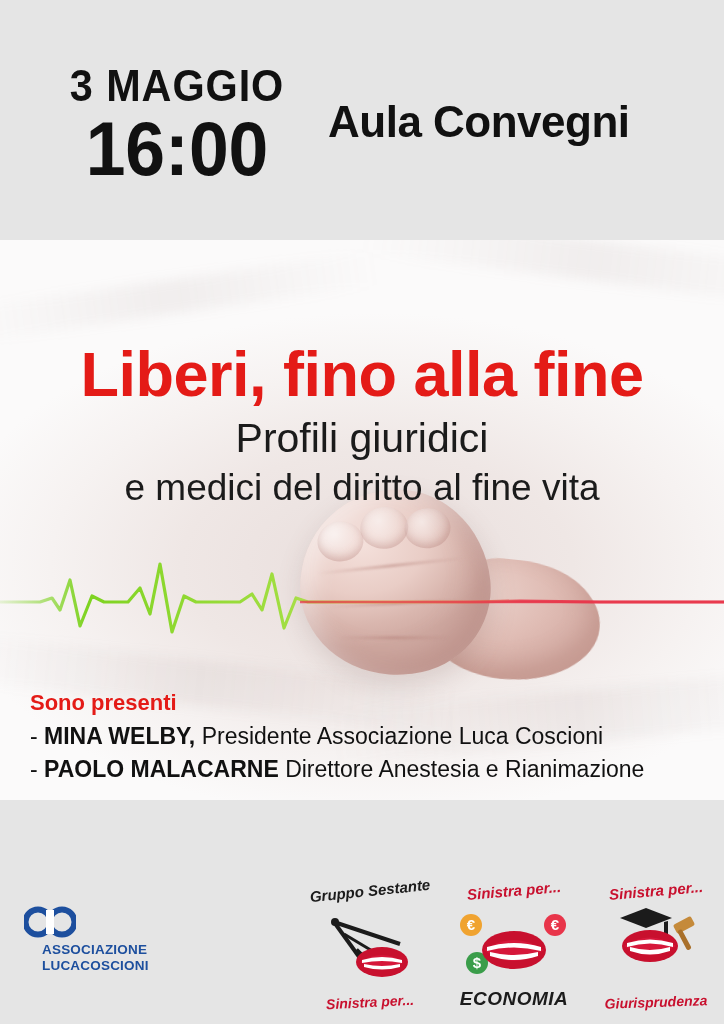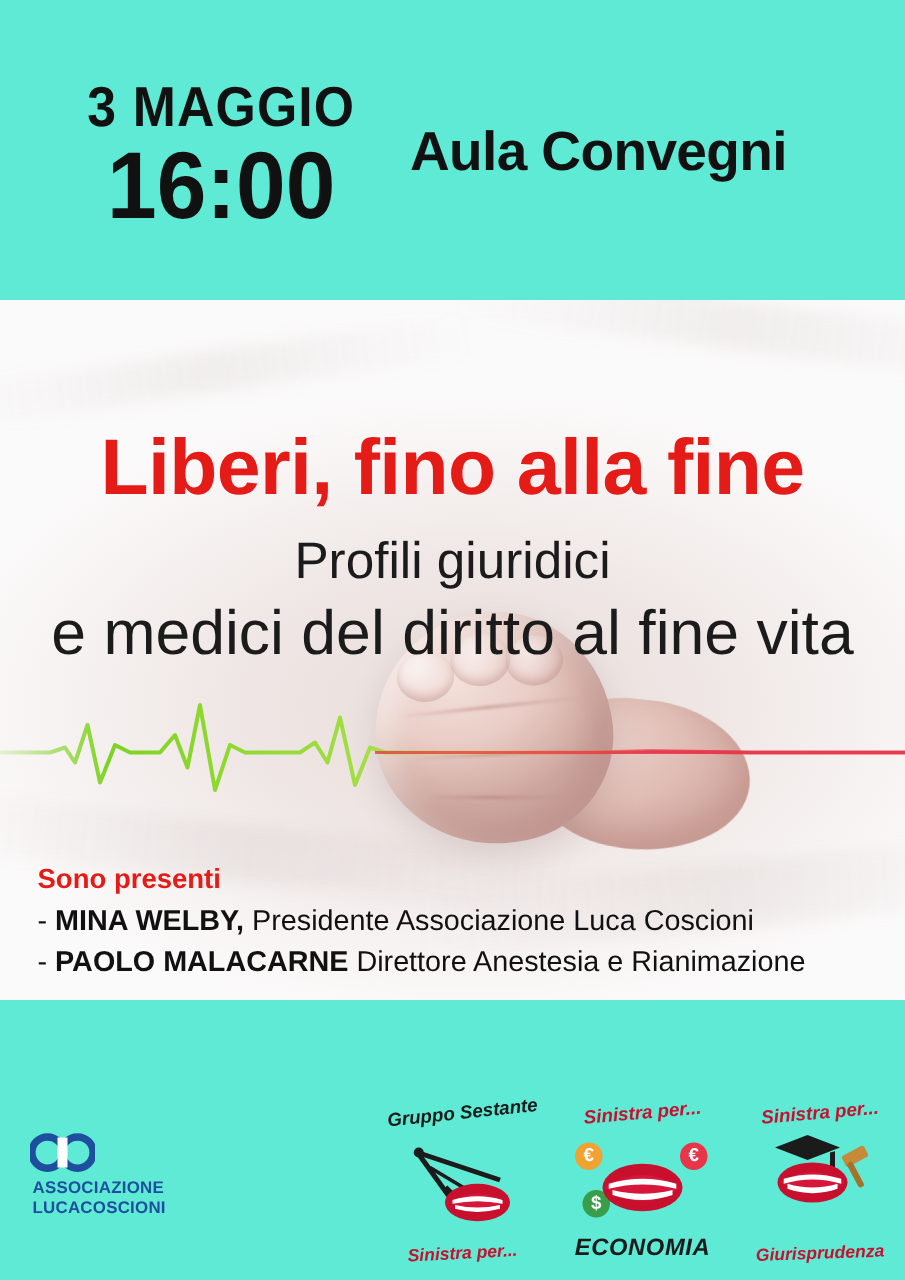--- a/index.html
+++ b/index.html
@@ -8,21 +8,21 @@
     background: #ffffff;
   }
   body {
     font-family: "Liberation Sans", sans-serif;
   }
   #poster {
     position: relative;
     width: 724px;
     height: 1024px;
     overflow: hidden;
-    background: #5eead4;
+    background: #e5e5e5;
   }
 
   
   .photo-layer {
     position: absolute;
     left: 0;
     top: 240px;
     width: 724px;
     height: 560px;
     overflow: hidden;
@@ -156,24 +156,24 @@
     font-weight: bold;
     font-size: 63px;
     color: #e41b17;
     letter-spacing: -0.5px;
     line-height: 1.1;
   }
   .subtitle-1 {
     font-size: 41px;
     color: #1b1b1b;
     line-height: 1.25;
-    margin-top: 14px;
+    margin-top: 4px;
   }
   .subtitle-2 {
-    font-size: 50px;
+    font-size: 37px;
     color: #1b1b1b;
     line-height: 1.25;
   }
 
   
   .speakers {
     position: absolute;
     left: 30px;
     top: 690px;
     width: 680px;
@@ -215,21 +215,21 @@
   }
   .coscioni-mark {
     position: absolute;
     left: 6px;
     top: 6px;
     width: 52px;
     height: 36px;
   }
   .coscioni-text {
     position: absolute;
-    left: 8px;
+    left: 24px;
     top: 44px;
     font-weight: bold;
     font-size: 13.5px;
     color: #1d4f9e;
     line-height: 1.18;
     letter-spacing: 0.2px;
   }
 
   .logo-group {
     position: absolute;

